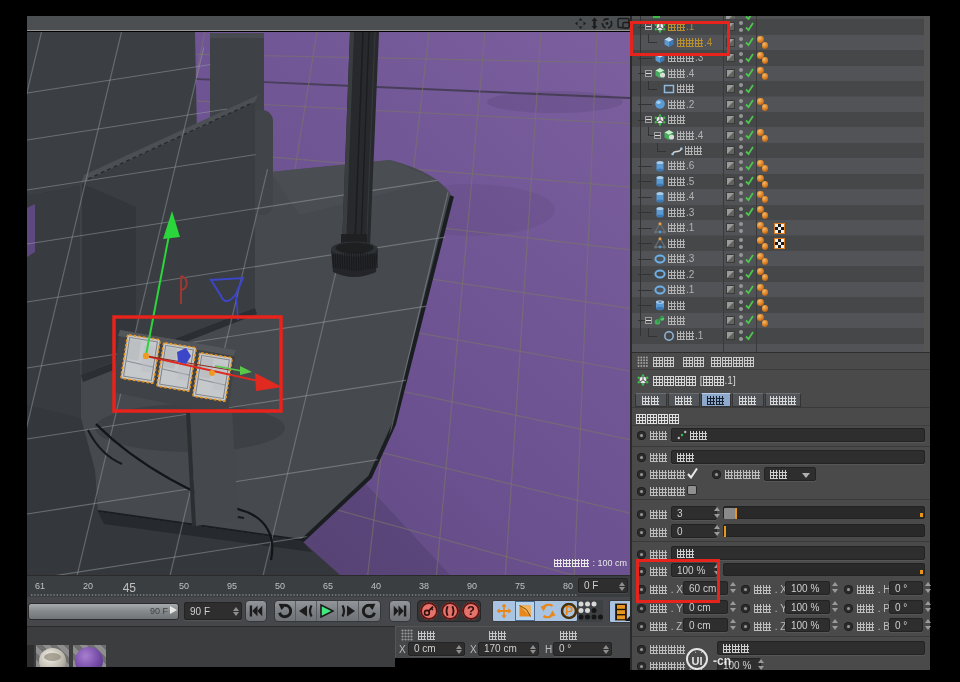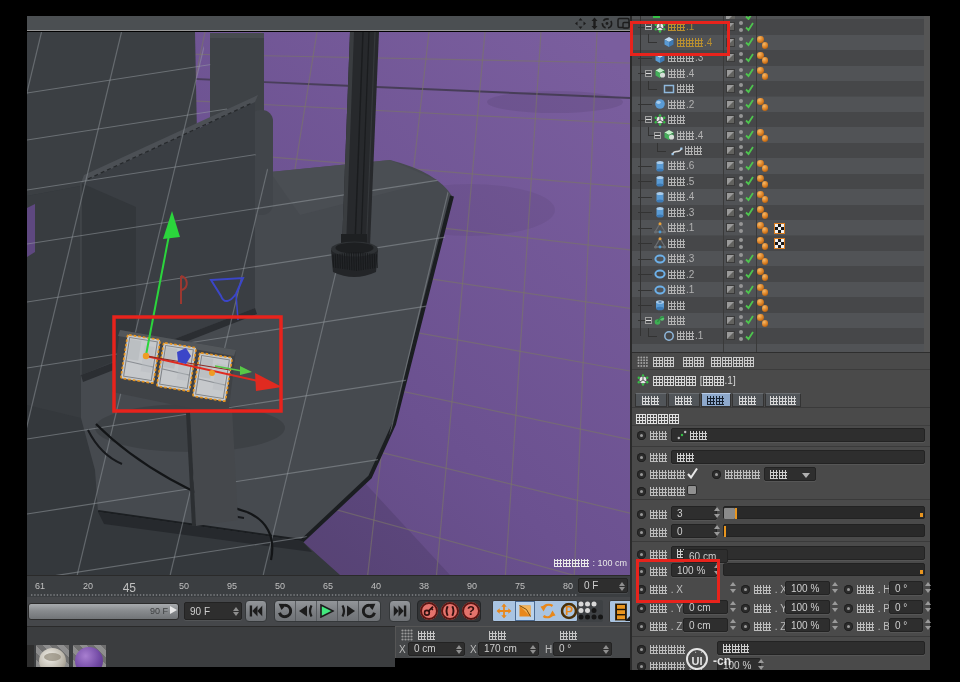--- a/index.html
+++ b/index.html
@@ -1013,21 +1013,21 @@
     <div class="fld" style="left:671px;top:563px;width:46px;height:14px;line-height:13px">100 %</div>
     <div class="abs" style="left:714px;top:563px;width:7px;height:13px">
       <span style="position:absolute;left:0;top:1px;border-left:3.5px solid transparent;border-right:3.5px solid transparent;border-bottom:4.5px solid #9a9a9a"></span>
       <span style="position:absolute;left:0;bottom:1px;border-left:3.5px solid transparent;border-right:3.5px solid transparent;border-top:4.5px solid #9a9a9a"></span>
     </div>
     <div class="slider" style="left:723px;top:563px;width:202px">
       <div style="position:absolute;right:1px;bottom:1px;width:3px;height:4px;background:#e8951f"></div>
     </div>
     <div class="cir" style="left:637px;top:585px"></div>
     <div class="albl" style="left:650px;top:584px;color:#bdbdbd"><i class="cj9"></i><i class="cj9"></i> . X</div>
-    <div class="fld" style="left:683px;top:549px;width:45px;height:14px;line-height:13px">60 cm</div>
+    <div class="fld" style="left:683px;top:581px;width:45px;height:14px;line-height:13px">60 cm</div>
     <div class="abs" style="left:730px;top:581px;width:7px;height:13px">
       <span style="position:absolute;left:0;top:1px;border-left:3.5px solid transparent;border-right:3.5px solid transparent;border-bottom:4.5px solid #9a9a9a"></span>
       <span style="position:absolute;left:0;bottom:1px;border-left:3.5px solid transparent;border-right:3.5px solid transparent;border-top:4.5px solid #9a9a9a"></span>
     </div>
     <div class="cir" style="left:741px;top:585px"></div>
     <div class="albl" style="left:754px;top:584px;color:#bdbdbd"><i class="cj9"></i><i class="cj9"></i> . X</div>
     <div class="fld" style="left:785px;top:581px;width:45px;height:14px;line-height:13px">100 %</div>
     <div class="abs" style="left:832px;top:581px;width:7px;height:13px">
       <span style="position:absolute;left:0;top:1px;border-left:3.5px solid transparent;border-right:3.5px solid transparent;border-bottom:4.5px solid #9a9a9a"></span>
       <span style="position:absolute;left:0;bottom:1px;border-left:3.5px solid transparent;border-right:3.5px solid transparent;border-top:4.5px solid #9a9a9a"></span>

